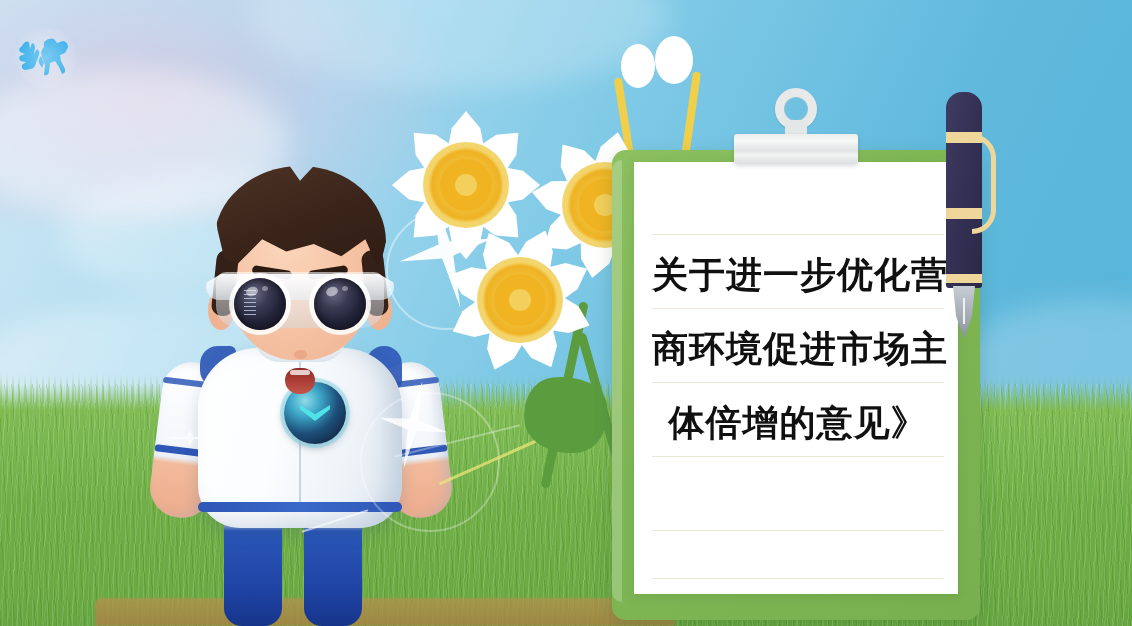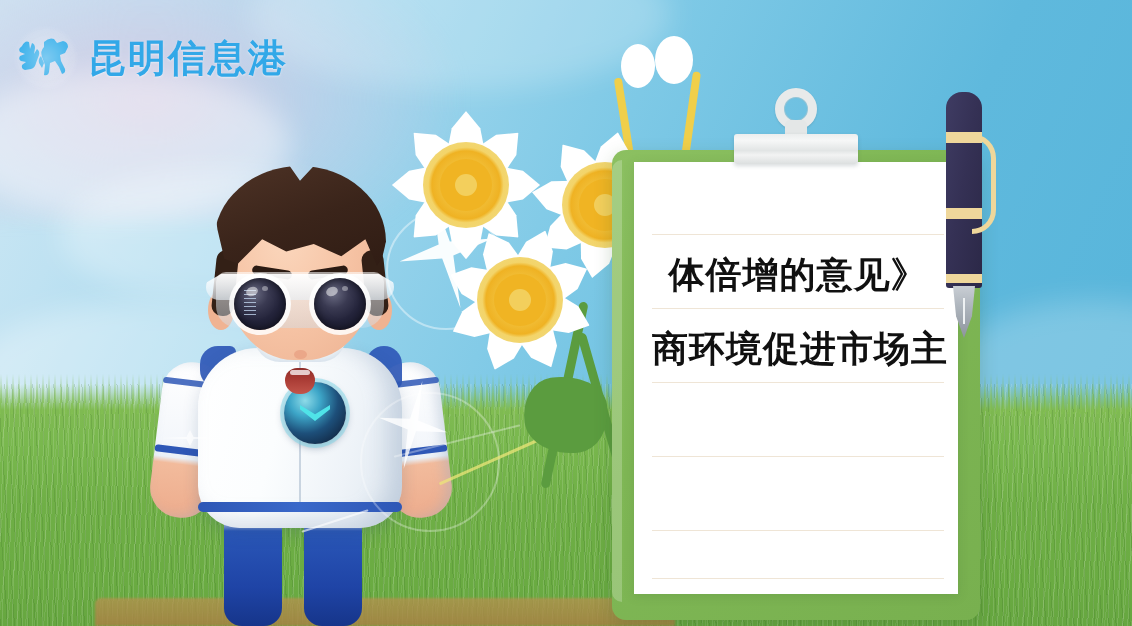--- a/index.html
+++ b/index.html
@@ -420,22 +420,23 @@
       <div class="rules">
         <div class="rule" style="top:0px"></div>
         <div class="rule" style="top:74px"></div>
         <div class="rule" style="top:148px"></div>
         <div class="rule" style="top:222px"></div>
         <div class="rule" style="top:296px"></div>
         <div class="rule" style="top:344px"></div>
       </div>
 
       <div class="doc-text">
+        <div class="doc-line">关于进一步优化营</div>
+        <div class="doc-line">商环境促进市场主</div>
         <div class="doc-line c">体倍增的意见》</div>
-        <div class="doc-line">商环境促进市场主</div>
       </div>
     </div>
 
     <div class="clip">
       <div class="clip-ring"></div>
       <div class="clip-neck"></div>
       <div class="clip-bar"></div>
     </div>
 
     <div class="pen">
@@ -453,17 +454,16 @@
       <div class="halo"></div>
       <svg viewBox="0 0 64 64" width="64" height="64" aria-hidden="true">
         <g fill="#21a8ea">
           <path d="M8 20 q3 -6 7 -4 l1 7 2 -6 q3 1 3 5 l-1 6 3 -5 q3 2 2 6 l-3 8 q-1 5 -5 6 l-6 1 q-4 -1 -3 -5 l4 -3 -5 -1 q-3 -2 -1 -5 l5 -2 -5 -2 q-2 -3 1 -5 z"></path>
           <path d="M30 16 q5 -5 10 -3 l3 4 6 -2 q5 1 5 6 l-3 6 -5 2 1 6 4 8 q1 4 -3 5 l-3 -7 -4 -6 -5 2 -1 9 q-1 4 -5 3 l1 -10 -3 -8 q-2 -6 2 -10 z"></path>
           <path d="M27 30 q-3 3 -2 7 l3 5 2 -5 z"></path>
         </g>
       </svg>
     </div>
     <div class="logo-text">
-      <div class="logo-cn">昆明信息港</div>
     </div>
   </div>
 
 </div>
 
 </body></html>

